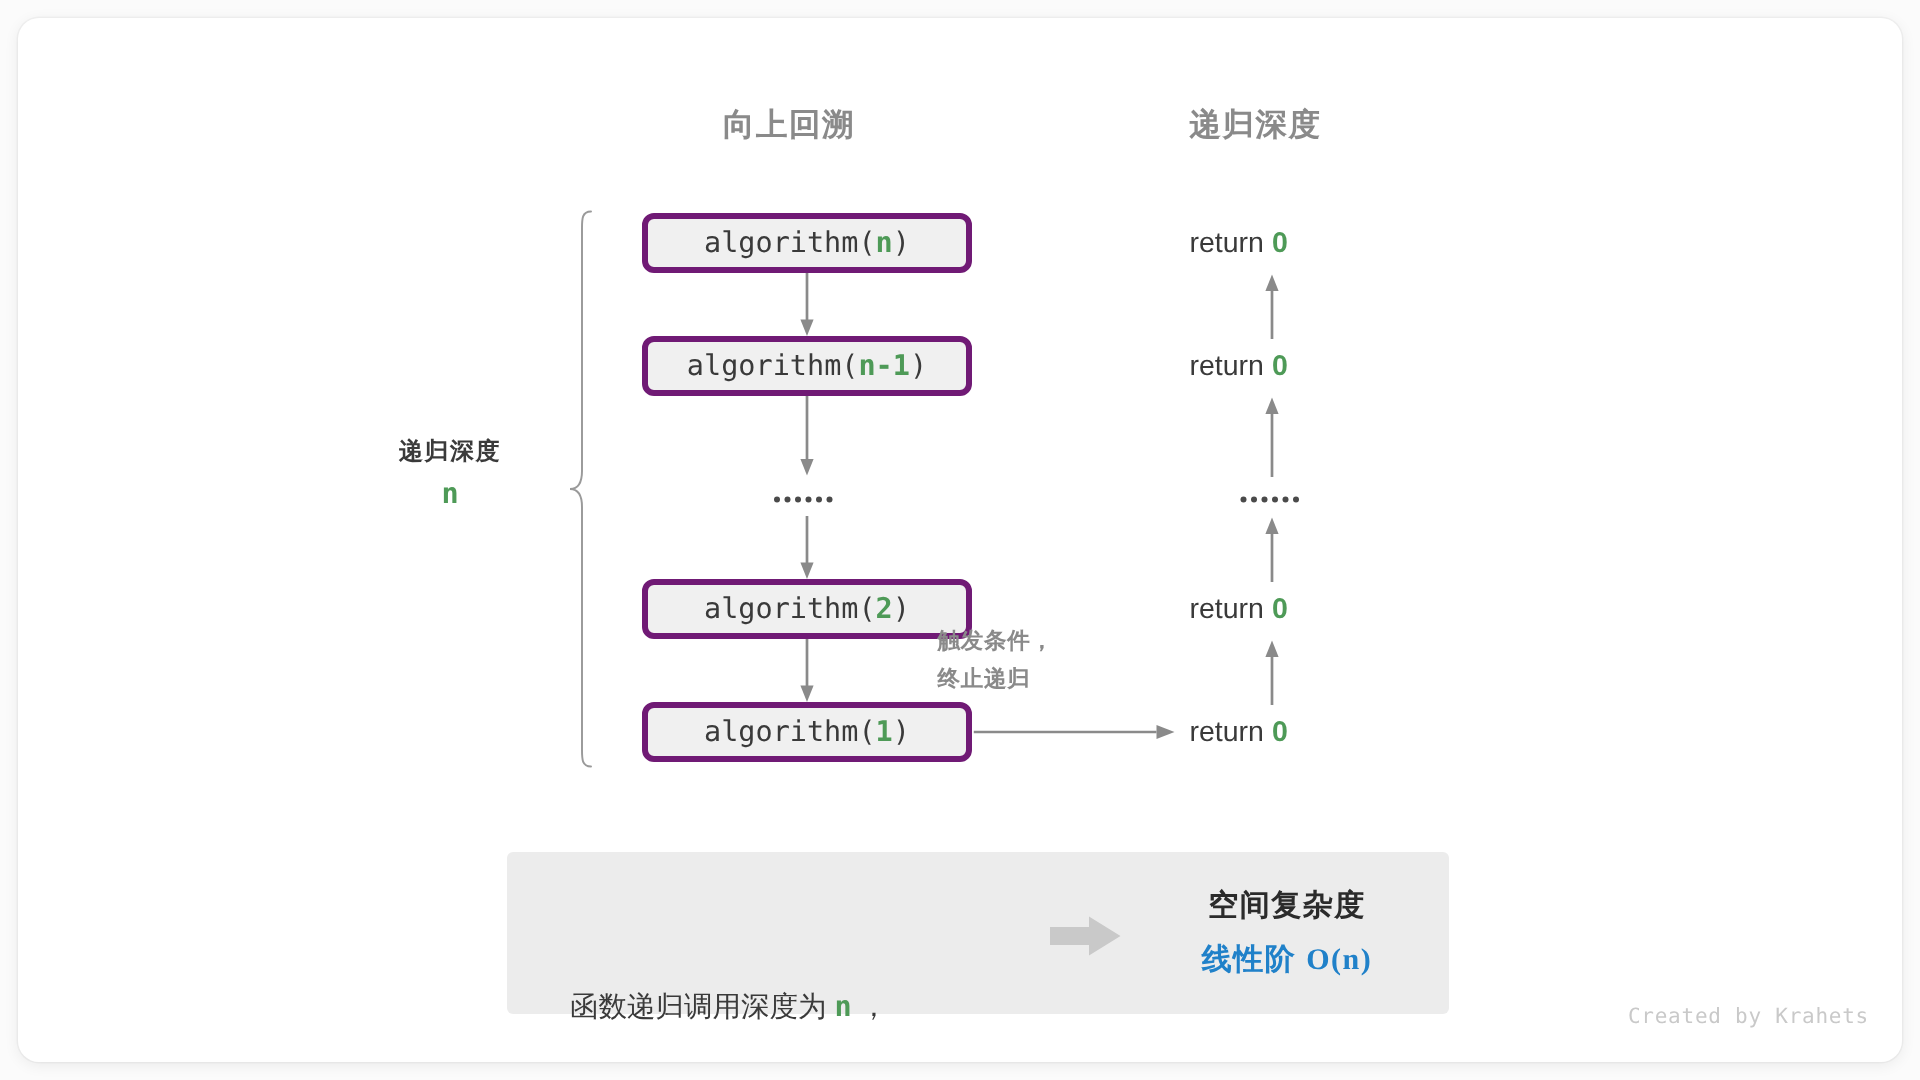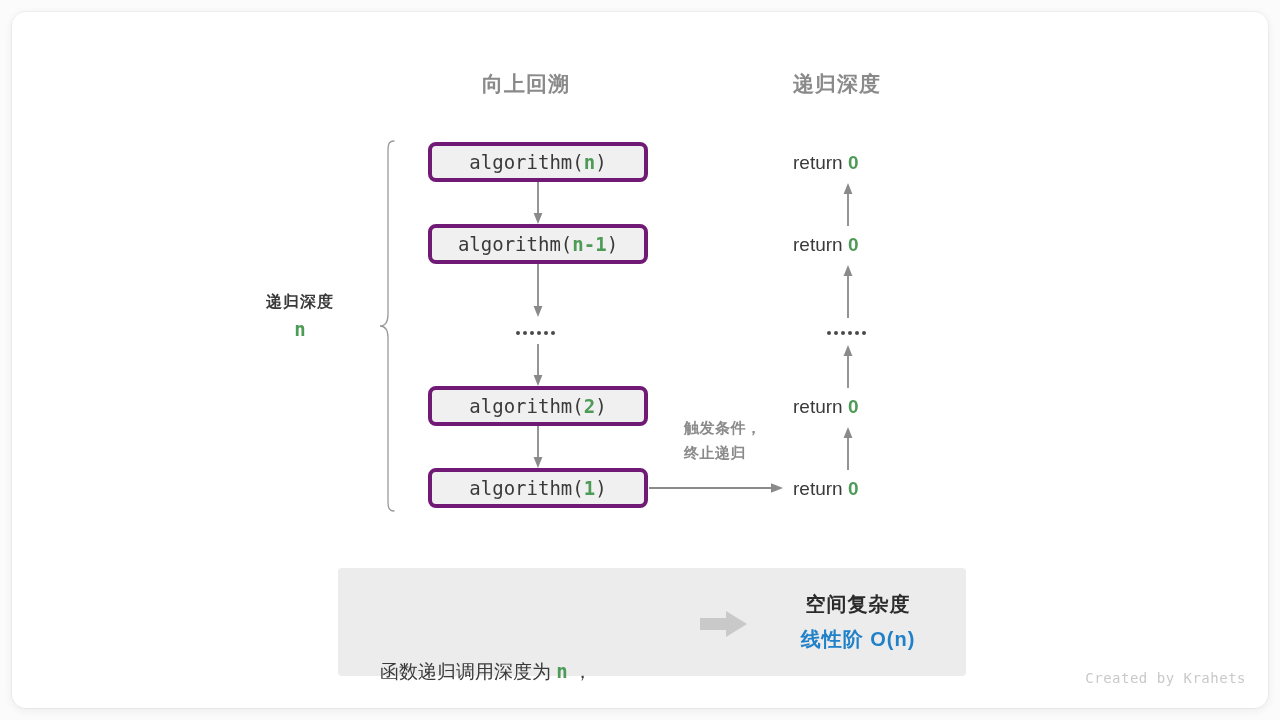--- a/index.html
+++ b/index.html
@@ -124,21 +124,21 @@
     position: absolute;
     left: 637px;
     top: 468px;
     width: 135px;
     height: 16px;
   }
 
   
   #trigger-note {
     position: absolute;
-    left: 672px;
+    left: 613px;
     top: 404px;
     width: 130px;
     font-size: 15px;
     font-weight: bold;
     color: #8a8a8a;
     line-height: 1.65;
     letter-spacing: 0.5px;
   }
 
   
@@ -222,21 +222,21 @@
   #summary-right .value {
     display: block;
     margin-top: 6px;
     font-size: 20px;
     font-weight: bold;
     color: #2081c9;
     letter-spacing: 1px;
     white-space: pre;
   }
   #summary-right .value .mono {
-    font-family: Liberation Sans, sans-serif;
+    font-family: Liberation Serif, serif;
     text-align: right;
   }
 
   
   #credit {
     position: absolute;
     right: 22px;
     bottom: 22px;
     font-family: "DejaVu Sans Mono", monospace;
     font-size: 14px;

